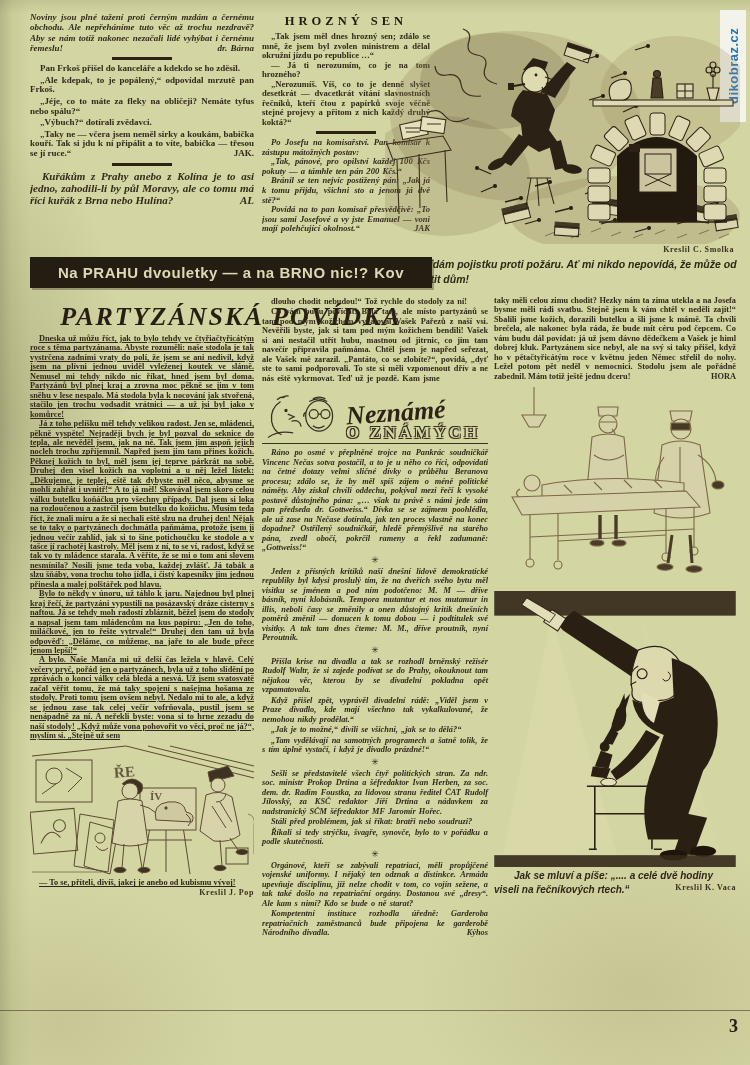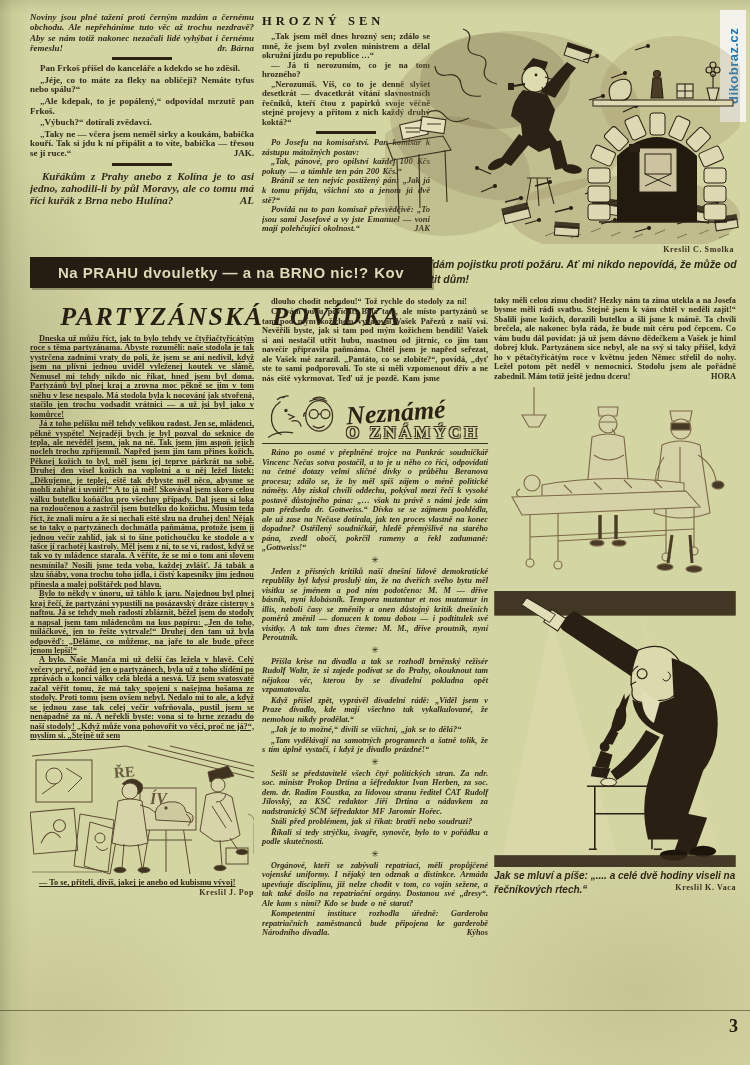--- a/index.html
+++ b/index.html
@@ -18,21 +18,21 @@
   p{margin:0;}
   .rule{width:60px;height:3px;background:#2c2315;margin:4px auto;}
   .author{font-weight:700;float:right;margin-left:12px;}
   
   .col-a{left:30px;top:12px;width:224px;height:242px;overflow:hidden;}
   .col-a-intro{font:italic 700 9px/10.3px "Liberation Serif",serif;text-align:justify;word-spacing:1px;}
   .joke{font:700 9px/9.6px "Liberation Serif",serif;text-align:justify;text-indent:10px;margin-top:2px;}
   .smokers{font:italic 700 11px/12.4px "Liberation Serif",serif;text-align:justify;text-indent:12px;margin-top:3px;}
   
   .col-b{left:262px;top:14px;width:168px;height:240px;overflow:hidden;}
-  .col-b-title{font:700 12.5px "Liberation Serif",serif;letter-spacing:4px;margin-bottom:3px;color:#211a0f;}
+  .col-b-title{font:700 12.5px "Liberation Serif",serif;letter-spacing:4px;text-align:center;margin-bottom:3px;color:#211a0f;}
   .col-b p.body{font:700 8.6px/9.5px "Liberation Serif",serif;text-align:justify;text-indent:9px;}
   .col-b p.anec{font:italic 700 8.6px/9.6px "Liberation Serif",serif;text-align:justify;text-indent:9px;word-spacing:1px;}
   
   .cartoon-fire{left:385px;top:26px;width:355px;}
   .credit{font:700 8px "Liberation Serif",serif;letter-spacing:.6px;color:#3a2f1d;}
   .credit-line{text-align:right;margin:1px 6px 0 0;}
   .caption{font:italic 700 10.5px/14.5px "Liberation Sans",sans-serif;color:#2f2716;margin-top:3px;}
   
   .banner{left:30px;top:257px;width:402px;height:31px;background:#241d12;display:flex;align-items:center;justify-content:space-between;padding:0 28px;box-sizing:border-box;box-shadow:2px 2px 0 rgba(60,50,30,.35);}
   .banner span{font:700 15px "Liberation Sans",sans-serif;color:#ddd8b6;letter-spacing:.5px;}
@@ -46,43 +46,43 @@
   
   .uak-header{display:flex;align-items:flex-end;border-bottom:1.5px solid #3a3020;padding-bottom:2px;margin:6px 0 4px 0;}
   .uak-titles{margin-left:2px;}
   .uak-script{font:italic 700 26px/22px "Liberation Serif",serif;transform:rotate(-4deg);display:inline-block;color:#2c2315;}
   .uak-caps{font:700 17px/16px "Liberation Serif",serif;letter-spacing:3px;color:#d3d5a2;
     text-shadow:-1px -1px 0 #3a3020,1px -1px 0 #3a3020,-1px 1px 0 #3a3020,1px 1px 0 #3a3020;text-align:center;}
   .uak p{font:italic 700 8.3px/9.5px "Liberation Serif",serif;text-align:justify;text-indent:9px;word-spacing:1.1px;margin-top:1px;}
   .sep{text-align:center;font-size:9px;color:#2c2315;margin:2px 0;}
   
   .cap-small{font:italic 700 10px/13.5px "Liberation Sans",sans-serif;color:#2f2716;margin-top:2px;}
-  .cap-lead{font-style:italic;font-weight:700;}
+  .cap-lead{font-style:italic;font-weight:700;margin-left:20px;}
   
   .bottom-rule{left:0;top:1010px;width:750px;border-top:1px solid rgba(58,48,30,.55);}
   .page-num{right:12px;top:1016px;font:700 18px "Liberation Serif",serif;color:#241d12;}
   .watermark{top:10px;right:4px;width:26px;height:112px;background:#f3f3ec;color:#1f76ba;
     font:700 13px "Liberation Sans",sans-serif;writing-mode:vertical-rl;transform:rotate(180deg);
     text-align:center;letter-spacing:.5px;display:flex;align-items:center;justify-content:center;}
   .letters{position:absolute;font:700 15px "Liberation Serif",serif;color:#4a3b24;opacity:.8;}
   svg{display:block;}
 </style>
 </head>
 <body>
 
 <div class="paper">
 
   <div class="abs watermark">dikobraz.cz</div>
 
   <div class="abs col-a">
     <p class="col-a-intro"><span>Noviny jsou plné tažení proti černým mzdám a černému obchodu. Ale nepřeháníme tuto věc až trochu nezdravě? Aby se nám totiž nakonec nezačali lidé vyhýbat i černému řemeslu!</span> <span class="author">dr. Bárna</span></p>
     <div class="rule"></div>
     <p class="joke">Pan Frkoš přišel do kanceláře a kdekdo se ho zděsil.</p>
+    <p class="joke">„Ale kdepak, to je popálený,“ odpovídal mrzutě pan Frkoš.</p>
     <p class="joke">„Jéje, co to máte za fleky na obličeji? Nemáte tyfus nebo spálu?“</p>
-    <p class="joke">„Ale kdepak, to je popálený,“ odpovídal mrzutě pan Frkoš.</p>
     <p class="joke">„Výbuch?“ dotírali zvědavci.</p>
     <p class="joke"><span>„Taky ne — včera jsem neměl sirky a koukám, babička kouří. Tak si jdu k ní připálit a to víte, babička — třesou se jí ruce.“</span> <span class="author">JAK.</span></p>
     <div class="rule"></div>
     <p class="smokers"><span>Kuřákům z Prahy anebo z Kolína je to asi jedno, zahodili-li by půl Moravy, ale co tomu má říci kuřák z Brna nebo Hulína?</span> <span class="author">AL</span></p>
   </div>
 
   <div class="abs col-b">
     <div class="col-b-title">HROZNÝ SEN</div>
     <p class="body">„Tak jsem měl dnes hrozný sen; zdálo se mně, že jsem byl zvolen ministrem a dělal okružní jízdu po republice …“</p>
     <p class="body">— Já ti nerozumím, co je na tom hrozného?</p>
@@ -290,21 +290,21 @@
           <path d="M176,51 q14,-6 26,2 l8,38 q-10,8 -26,6 l-14,-10 z" fill="#d8d4aa"></path>
           <path d="M182,62 l14,22 M190,58 l12,20 M186,58 q8,0 10,-8"></path>
           <rect x="196" y="104" width="22" height="16"></rect>
           <path d="M190,96 l2,26 M200,94 l8,12"></path>
           <ellipse cx="190" cy="124" rx="6" ry="2.6" fill="#3e3220"></ellipse>
             <ellipse cx="212" cy="108" rx="6" ry="2.6" fill="#3e3220"></ellipse>
           <path d="M218,70 q8,2 6,12 l0,28 M2,128 h70" opacity=".6"></path>
         </g>
       </svg>
       <span class="letters" style="left:84px;top:20px;transform:rotate(-4deg);">ŘE</span>
-      <span class="letters" style="left:120px;top:46px;font-size:16px;font-style:italic;">ÍV</span>
+      <span class="letters" style="left:120px;top:46px;font-size:11px;">ÍV</span>
     </div>
     <p class="cap-small"><span>— To se, příteli, divíš, jakej je anebo od kubismu vývoj!</span> <span class="credit author">Kreslil J. Pop</span></p>
   </div>
 
   <div class="abs col2 uak">
     <p class="story-p">dlouho chodit nebudou!“ Tož rychle do stodoly za ní!</p>
     <p class="story-p" style="text-indent:9px;">Co vám budu povídat! Byla tam, ale místo partyzánů se tam pod mým kožichem vyvaloval Vašek Pařezů z naší vsi. Nevěřili byste, jak si tam pod mým kožichem bendili! Vašek si ani nestačil utřít hubu, mastnou od jitrnic, co jim tam navečír připravila paňmáma. Chtěl jsem je napřed seřezat, ale Vašek mě zarazil. „Pantáto, co se zlobíte?“, povídá, „dyť ste to sami podporovali. To ste si měli vzpomenout dřív a ne nás eště vykrmovat. Teď už je pozdě. Kam jsme</p>
     <div class="uak-header">
       <svg width="82" height="52" viewBox="0 0 90 58">
         <g fill="none" stroke="#3a3020" stroke-width="1.4">

